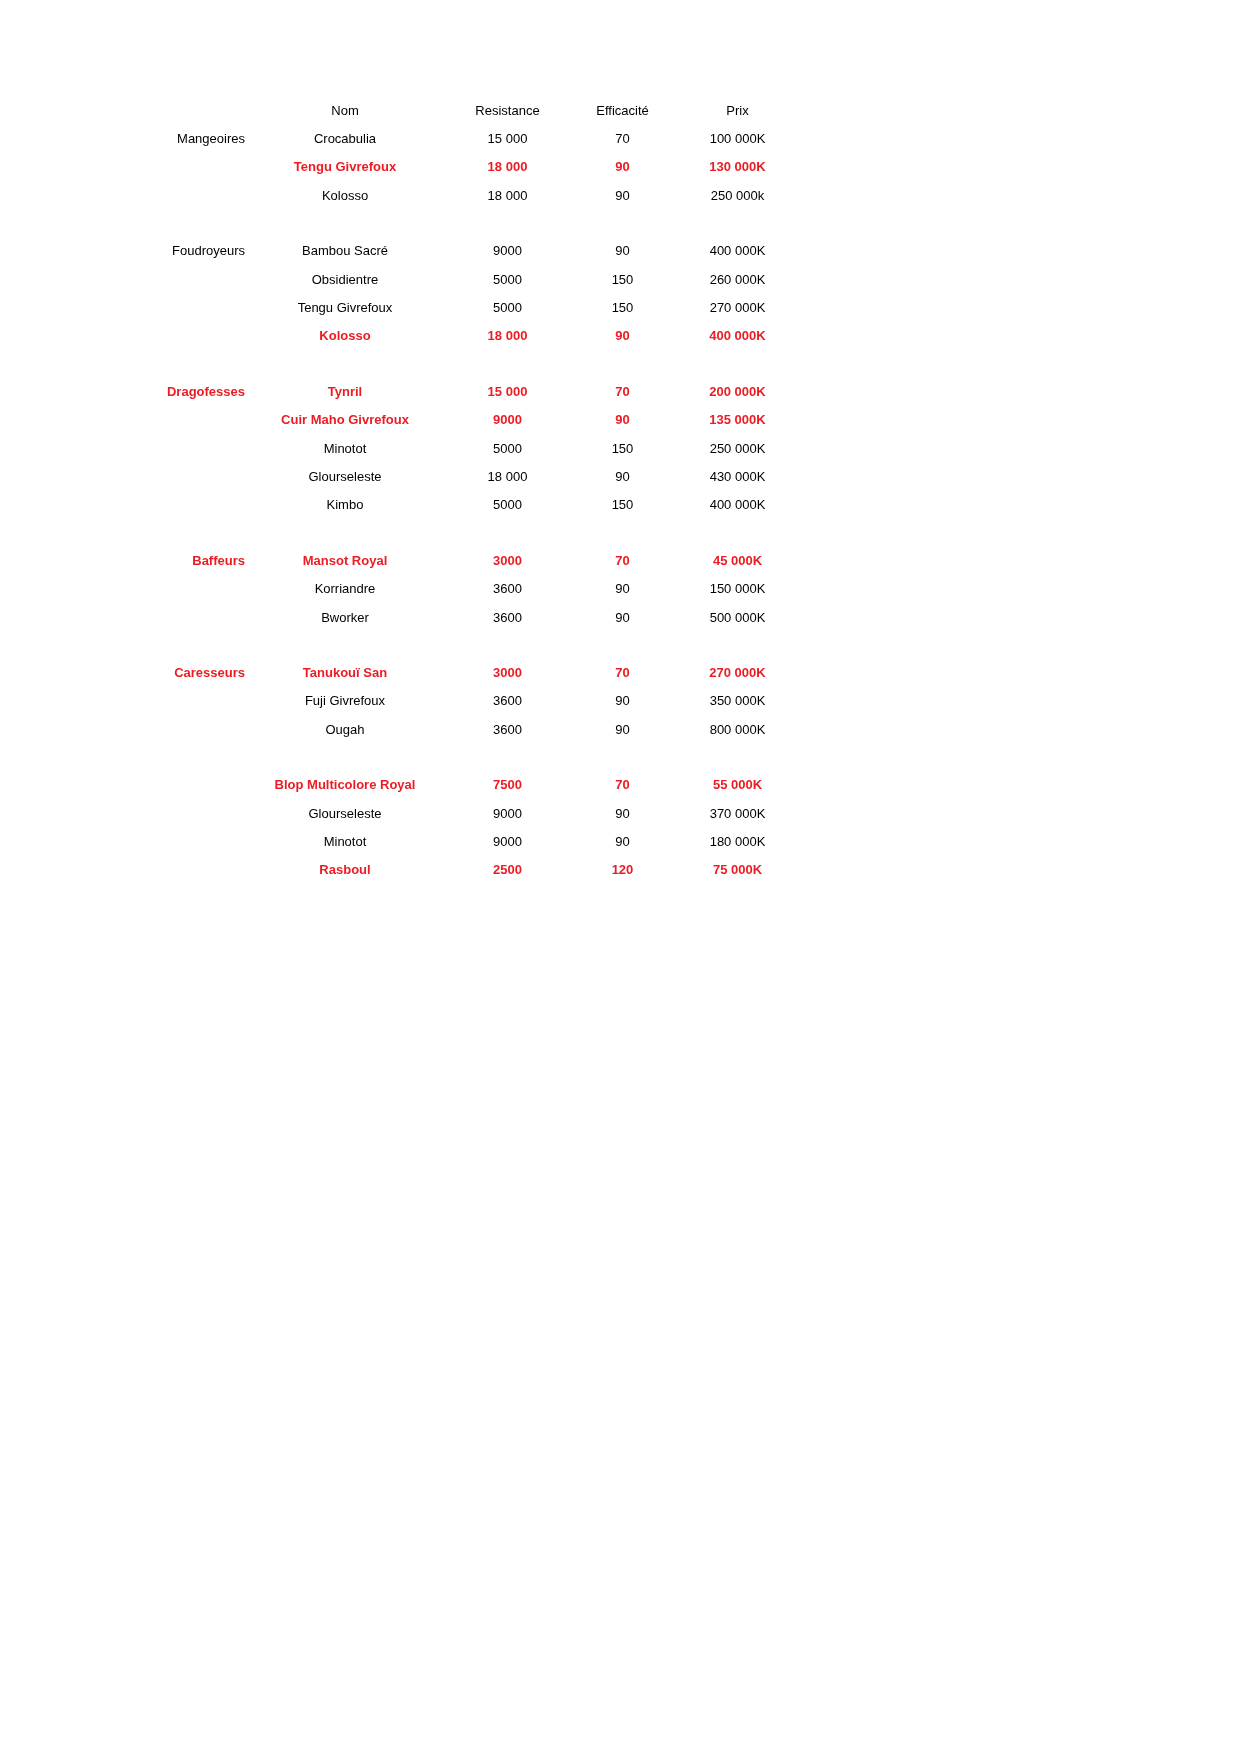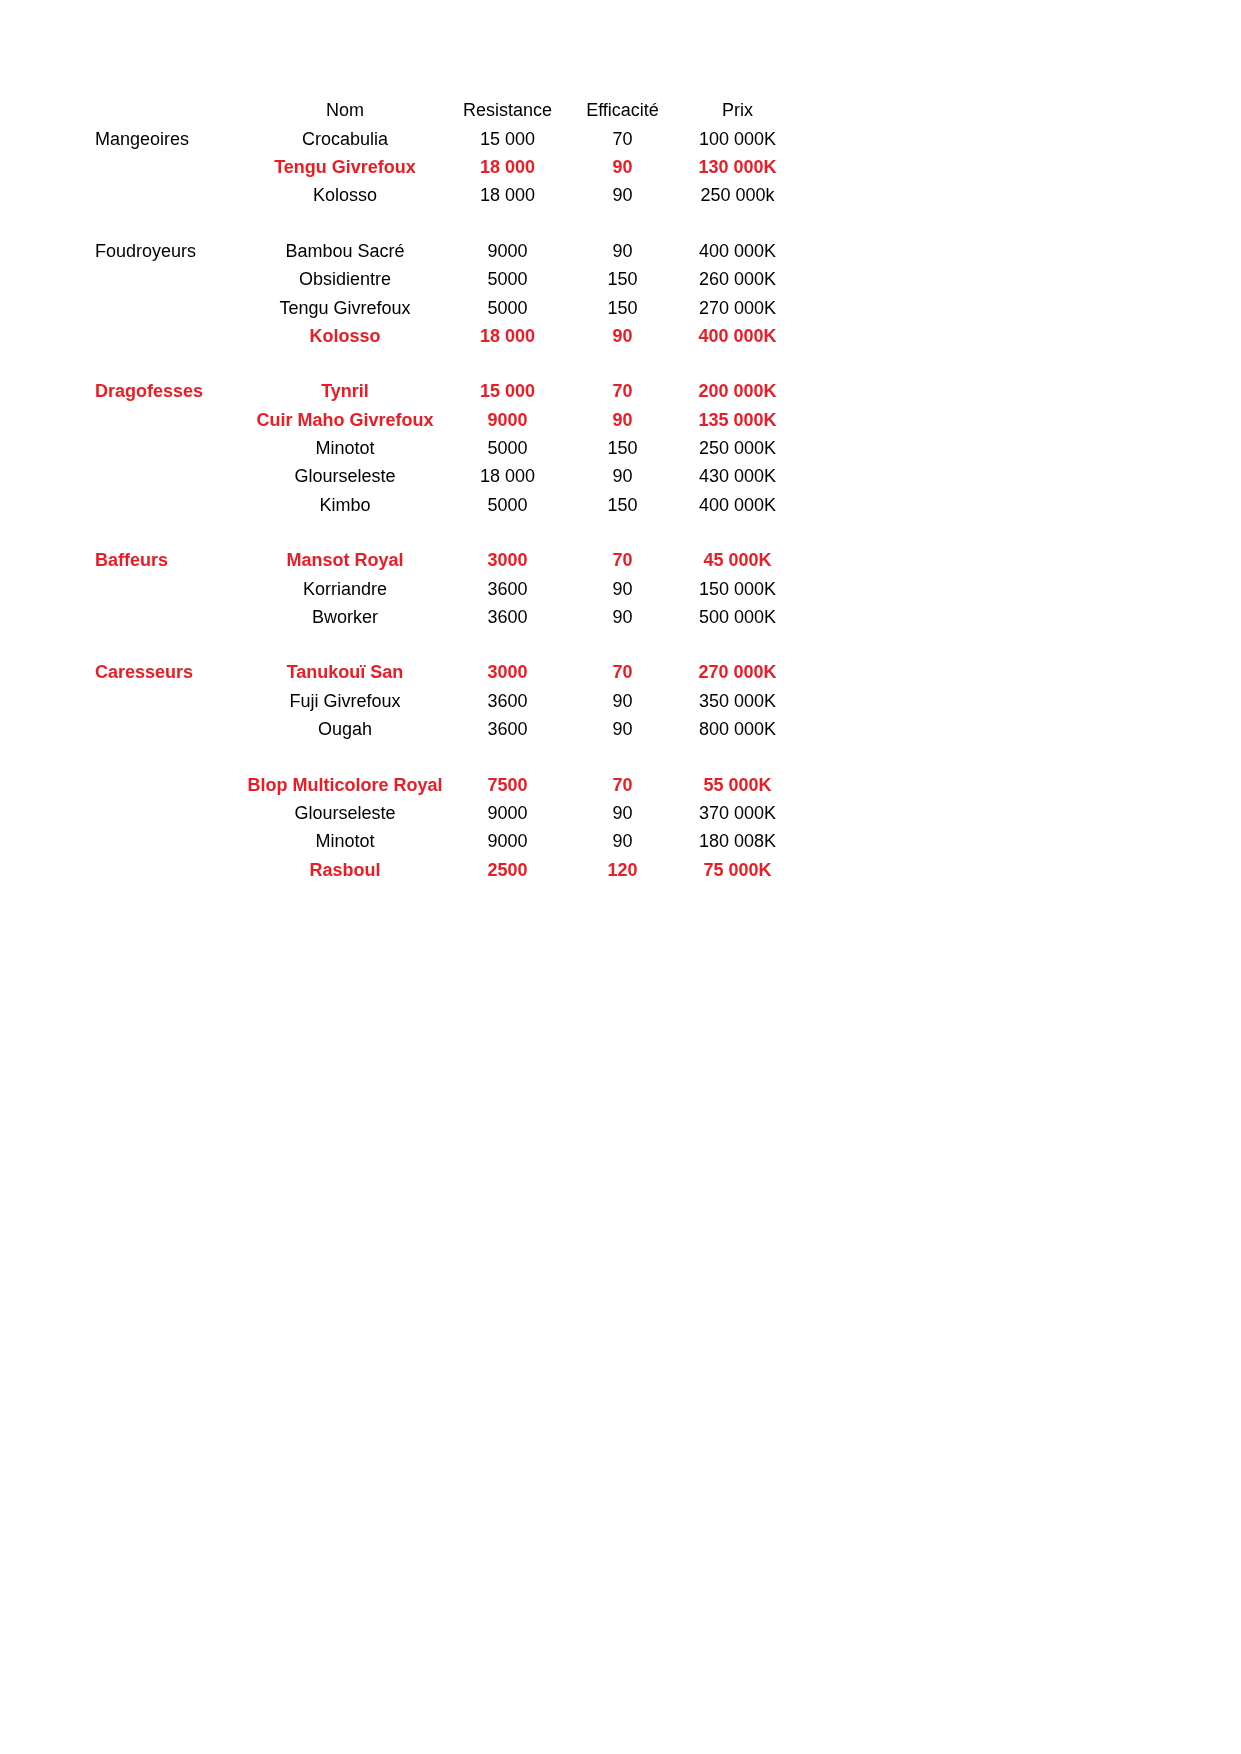--- a/index.html
+++ b/index.html
@@ -26,41 +26,41 @@
   }
   .sheet {
     margin: 0 0 0 95px;
     width: 705px;
   }
   table.stat-table {
     border-collapse: collapse;
     border-spacing: 0;
     width: 705px;
     table-layout: fixed;
-    font-size: 18px;
+    font-size: 13px;
     line-height: 1.0;
   }
   table.stat-table col.c-cat   { width: 150px; }
   table.stat-table col.c-nom   { width: 200px; }
   table.stat-table col.c-res   { width: 125px; }
   table.stat-table col.c-eff   { width: 105px; }
   table.stat-table col.c-prix  { width: 125px; }
 
   table.stat-table th,
   table.stat-table td {
     padding: 0;
     margin: 0;
     border: 0;
     height: 28.4px;
     vertical-align: middle;
     white-space: nowrap;
     font-weight: normal;
   }
   .cat-cell {
-    text-align: left;
+    text-align: right;
     padding-left: 2px;
   }
   .nom-cell, .res-cell, .eff-cell, .prix-cell {
     text-align: center;
   }
   thead th {
     font-weight: normal;
     text-align: center;
     height: 30px;
   }
@@ -251,21 +251,21 @@
             <td class="nom-cell">Glourseleste</td>
             <td class="res-cell">9000</td>
             <td class="eff-cell">90</td>
             <td class="prix-cell">370 000K</td>
           </tr>
           <tr>
             <td class="cat-cell blank">&nbsp;</td>
             <td class="nom-cell">Minotot</td>
             <td class="res-cell">9000</td>
             <td class="eff-cell">90</td>
-            <td class="prix-cell">180 008K</td>
+            <td class="prix-cell">180 000K</td>
           </tr>
           <tr class="highlight">
             <td class="cat-cell blank">&nbsp;</td>
             <td class="nom-cell">Rasboul</td>
             <td class="res-cell">2500</td>
             <td class="eff-cell">120</td>
             <td class="prix-cell">75 000K</td>
           </tr>
         </tbody>
     </table>

